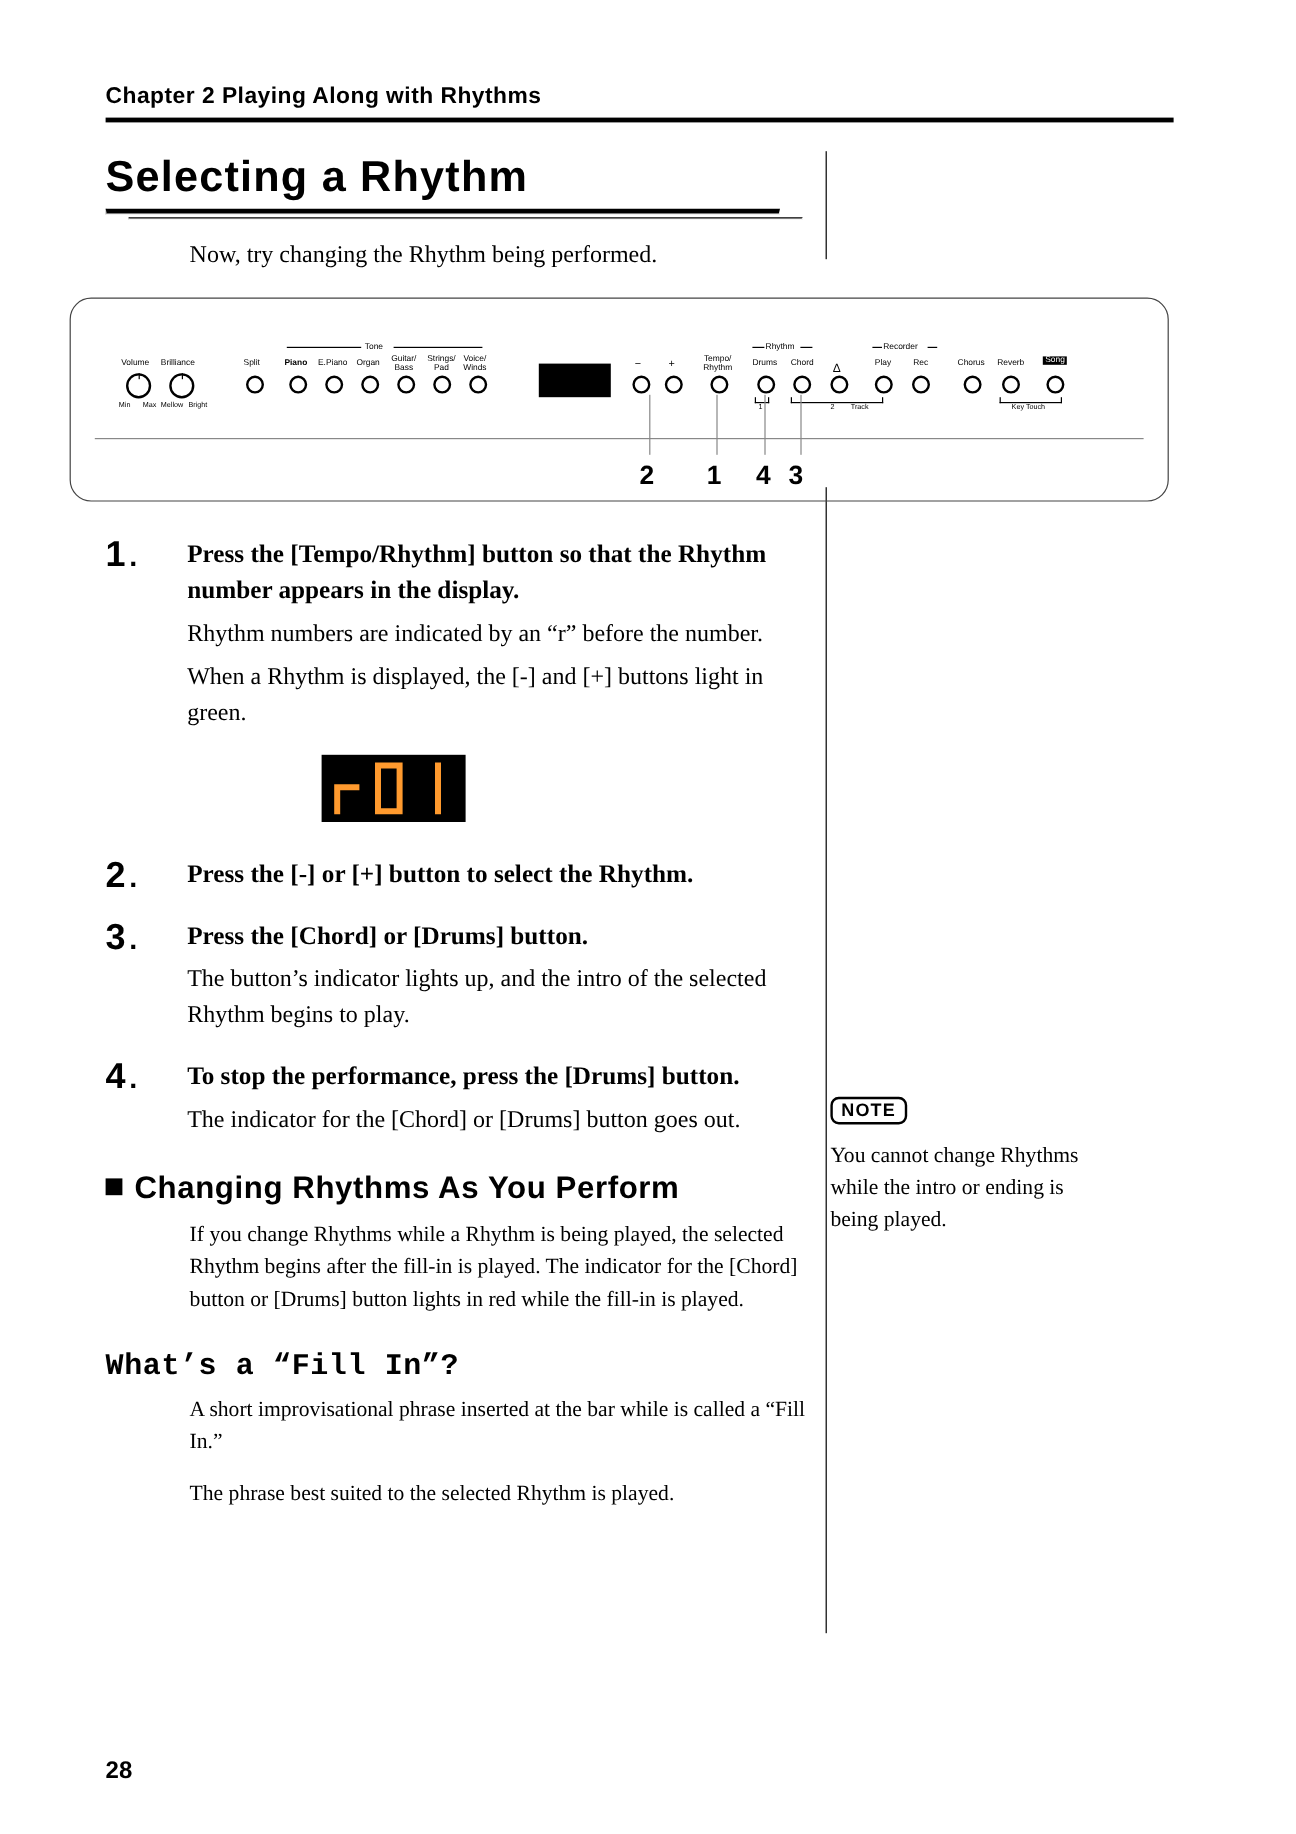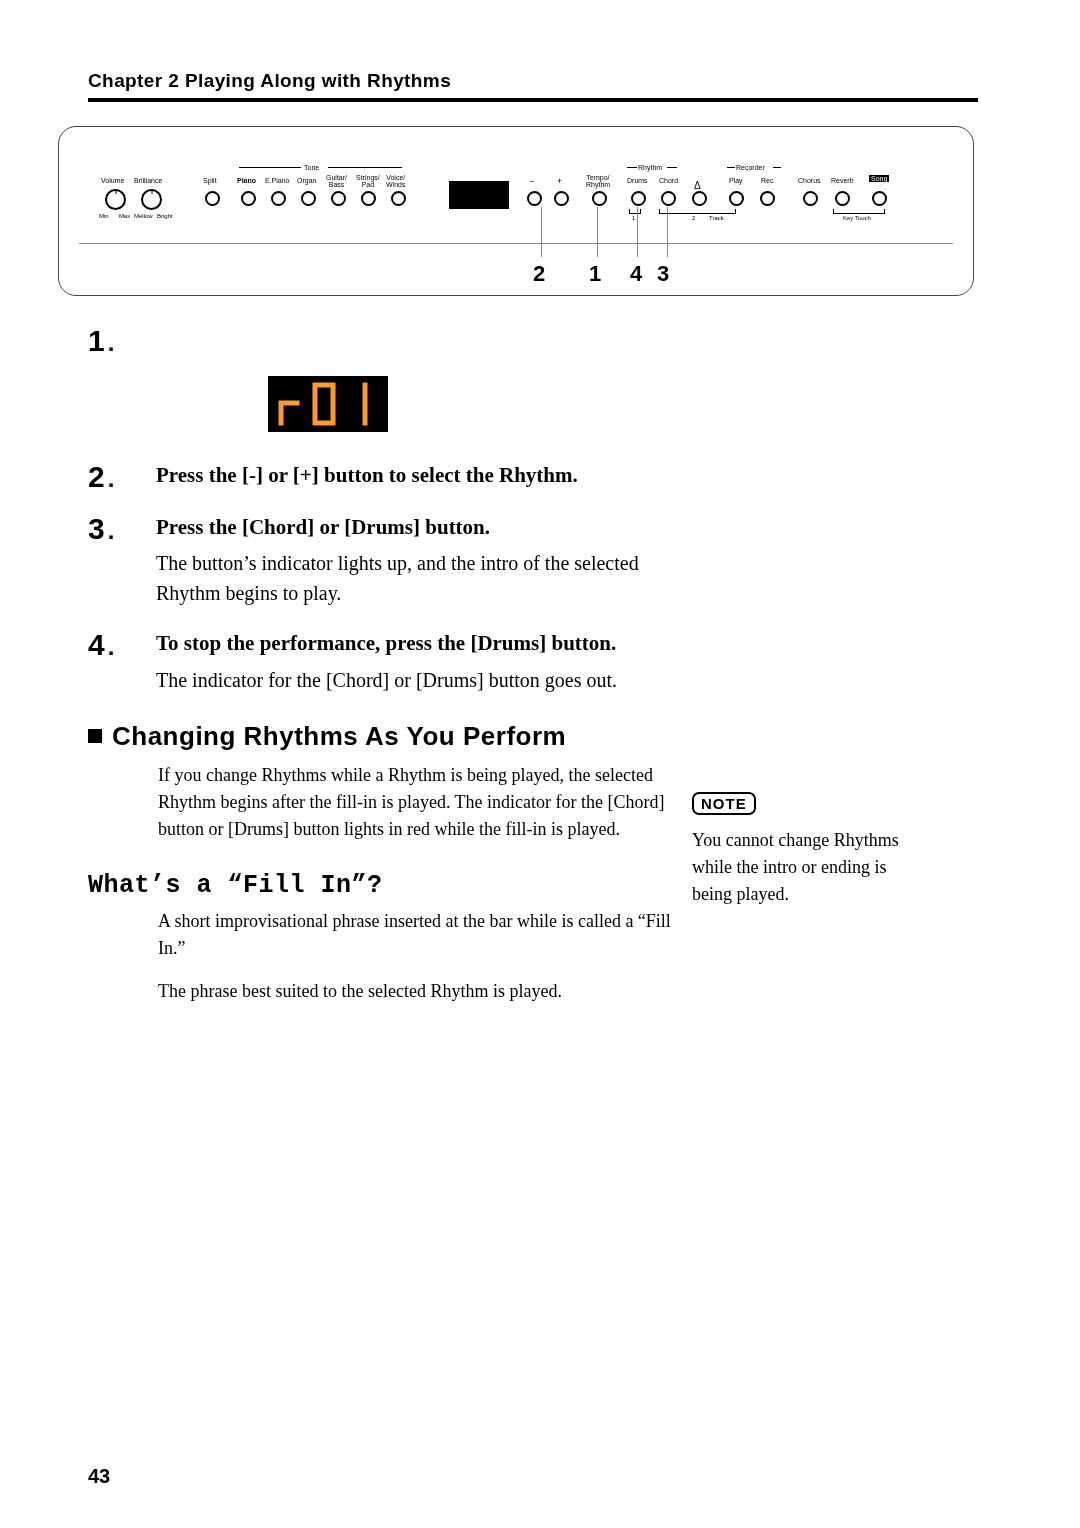--- a/index.html
+++ b/index.html
@@ -133,20 +133,31 @@
     font-size:20px;
   }
 </style>
 </head>
 <body>
 
 <div class="page">
   <div class="chapter">Chapter 2 Playing Along with Rhythms</div>
   <hr class="thick-hr">
 
+  <div class="cols">
+    <div class="vline" style="height:90px;"></div>
+    <div class="vline" style="height:955px; top:280px;"></div>
+
+    <div class="colL">
+      <h1 class="title">Selecting a Rhythm</h1>
+      <hr class="title-underline-thick">
+      <hr class="title-underline-thin">
+      <div class="intro">Now, try changing the Rhythm being performed.</div>
+    </div>
+  </div>
 
   <div class="diagram-box">
     <div class="panel">
 
       <div class="lbl" style="left:22px;top:30px;">Volume</div>
       <div class="lbl" style="left:55px;top:30px;">Brilliance</div>
       <div class="knob" style="left:26px;top:42px;"></div>
       <div class="knob" style="left:62px;top:42px;"></div>
       <div class="lbl sm" style="left:20px;top:66px;">Min</div>
       <div class="lbl sm" style="left:40px;top:66px;">Max</div>
@@ -231,20 +242,25 @@
     <div class="callnum" style="left:530px; top:134px;">1</div>
     <div class="callnum" style="left:571px; top:134px;">4</div>
     <div class="callnum" style="left:598px; top:134px;">3</div>
   </div>
 
   <div class="cols" style="margin-top:18px;">
     <div class="colL" style="width:660px;">
 
       <div class="step">
         <div class="num">1</div>
+        <div class="body">
+          <div class="lead">Press the [Tempo/Rhythm] button so that the Rhythm number appears in the display.</div>
+          <div class="para">Rhythm numbers are indicated by an “r” before the number.</div>
+          <div class="para">When a Rhythm is displayed, the [-] and [+] buttons light in green.</div>
+        </div>
       </div>
 
       <div class="seg-disp">
         <svg width="110" height="50" viewBox="0 0 110 50">
           <g stroke="#ff9a2e" stroke-width="5" stroke-linecap="square" fill="none">
 
             <path d="M8 24 h16 M8 24 v20"></path>
 
             <path d="M42 6 h18 M42 6 v38 M60 6 v38 M42 44 h18"></path>
 
@@ -286,14 +302,14 @@
       <div class="para-block" style="margin-top:8px;">A short improvisational phrase inserted at the bar while is called a “Fill In.”</div>
       <div class="para-block" style="margin-top:16px;">The phrase best suited to the selected Rhythm is played.</div>
     </div>
 
     <div class="colR" style="top:468px;">
       <span class="notebox">NOTE</span>
       <div class="note-text">You cannot change Rhythms while the intro or ending is being played.</div>
     </div>
   </div>
 
-  <div class="pagenum">43</div>
+  <div class="pagenum">28</div>
 </div>
 
 </body></html>

